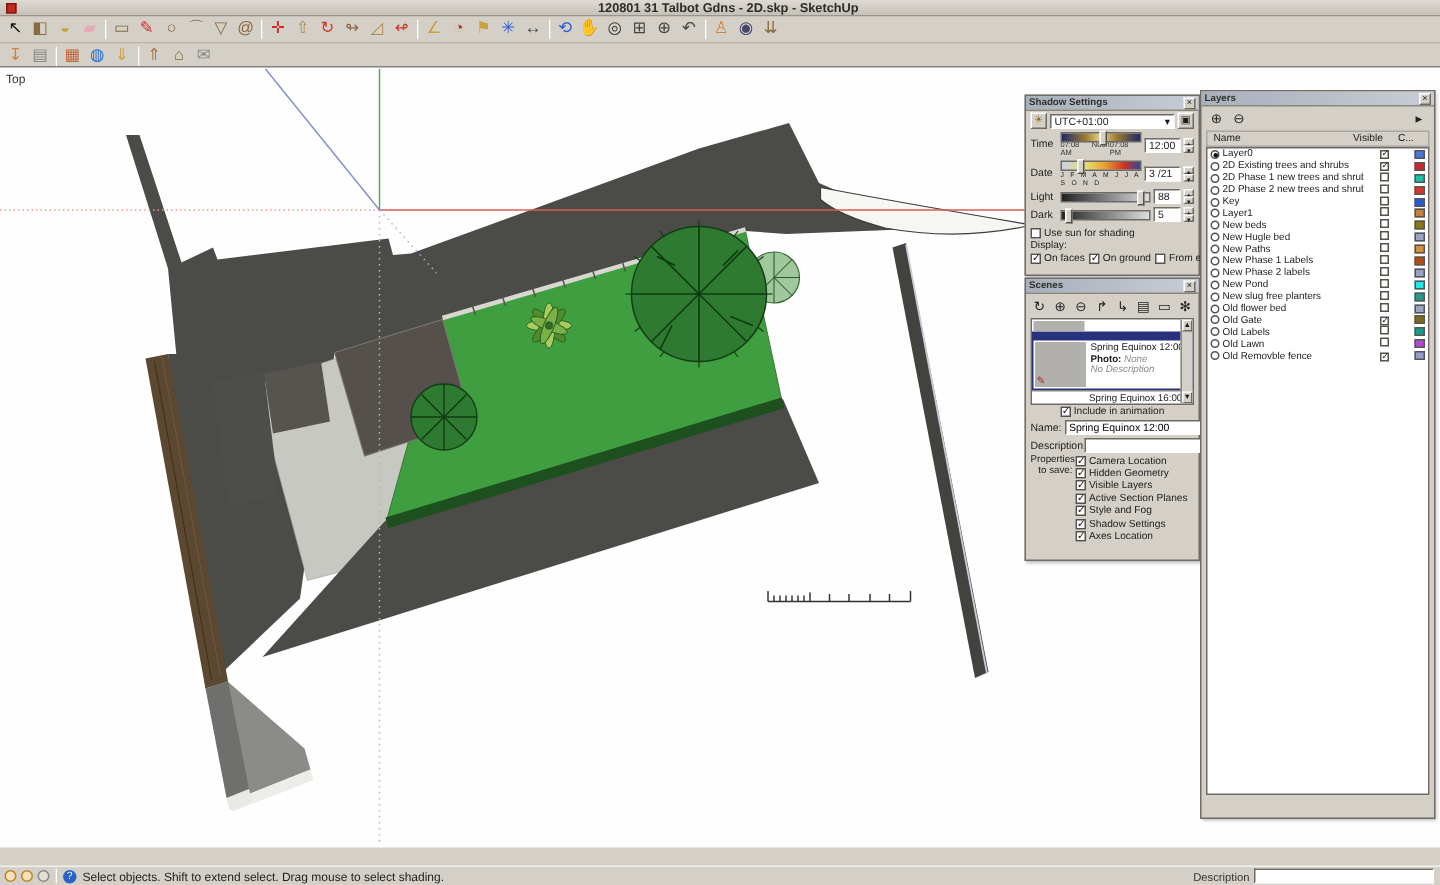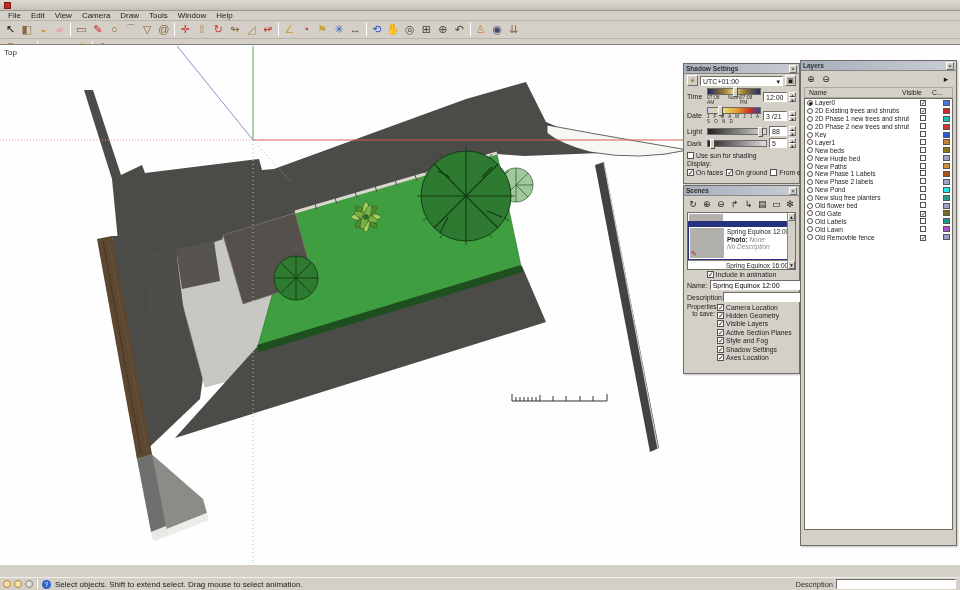--- a/index.html
+++ b/index.html
@@ -99,32 +99,23 @@
   .meas-label { margin-left:auto; font-size:7.5px; color:#333; }
   .meas-box { width:120px; height:10px; margin:0 4px 0 3px; }
 </style>
 </head>
 <body>
 
 <div class="app">
 
   <div class="titlebar">
     <span class="win-icon"></span>
+    <span class="title-text">120801 31 Talbot Gdns - 2D.skp - SketchUp</span>
   </div>
 
-  <div class="menubar" id="menubar">
-      <span class="menu-item">File</span>
-      <span class="menu-item">Edit</span>
-      <span class="menu-item">View</span>
-      <span class="menu-item">Camera</span>
-      <span class="menu-item">Draw</span>
-      <span class="menu-item">Tools</span>
-      <span class="menu-item">Window</span>
-      <span class="menu-item">Help</span>
-    </div>
 
   <div class="toolbar row1">
       <span class="tbtn" style="color: rgb(17, 17, 17);">↖</span>
       <span class="tbtn" style="color: rgb(138, 106, 64);">◧</span>
       <span class="tbtn" style="color: rgb(200, 162, 58);">◒</span>
       <span class="tbtn" style="color: rgb(232, 168, 188);">▰</span>
       <span class="tsep"></span>
       <span class="tbtn" style="color: rgb(138, 106, 64);">▭</span>
       <span class="tbtn" style="color: rgb(204, 42, 42);">✎</span>
       <span class="tbtn" style="color: rgb(138, 106, 64);">○</span>
@@ -638,18 +629,18 @@
         </div>
       </div>
   </div>
 
   <div class="statusbar">
     <span class="sicon"></span>
     <span class="sicon"></span>
     <span class="sicon gray"></span>
     <span class="sdiv"></span>
     <span class="helpicon">?</span>
-    <span>Select objects. Shift to extend select. Drag mouse to select animation.</span>
+    <span>Select objects. Shift to extend select. Drag mouse to select shading.</span>
     <span class="meas-label">Description</span>
     <input class="field meas-box" value="" style="">
   </div>
 
 </div>
 
 </body></html>

